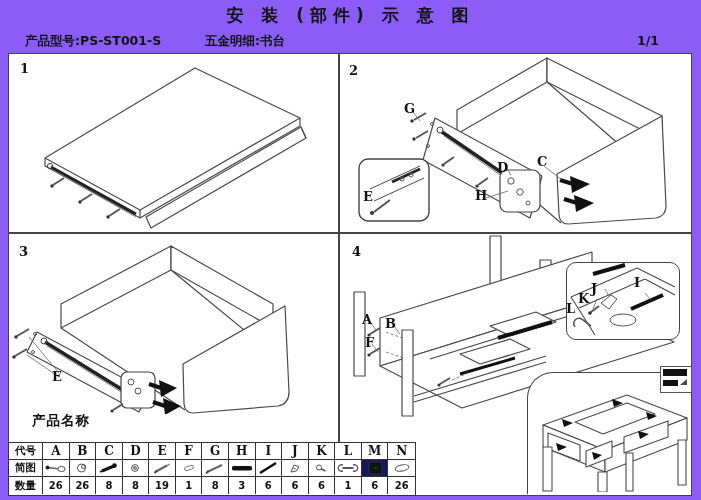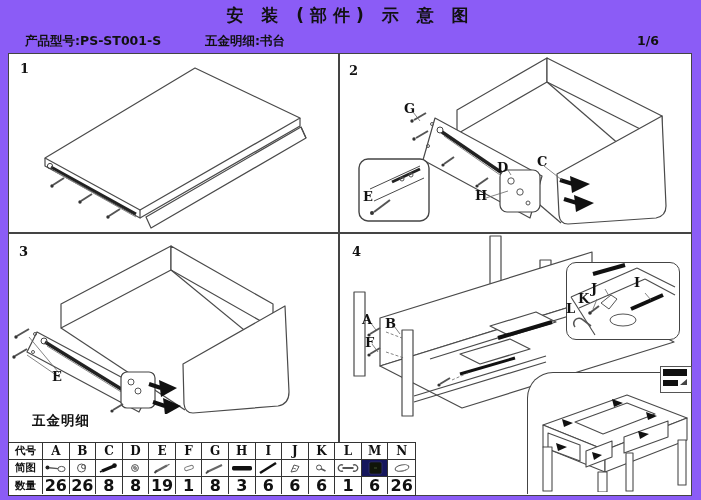--- a/index.html
+++ b/index.html
@@ -18,33 +18,33 @@
   .inset{position:absolute;border:1.4px solid #444;background:#fff;box-sizing:border-box;}
   .hw-table{position:absolute;left:8px;top:442px;width:408px;height:54px;background:#fff;
             border:1.5px solid #333;box-sizing:border-box;display:grid;
             grid-template-columns:34px repeat(14,1fr);grid-template-rows:17px 17px 17px;}
   .hw-cell{border-right:1px solid #333;border-bottom:1px solid #333;
            display:flex;align-items:center;justify-content:center;overflow:hidden;
            font-family:"DejaVu Serif",serif;font-weight:bold;font-size:12px;}
   .hw-cell:nth-child(15n){border-right:none;}
   .hw-cell:nth-child(n+31){border-bottom:none;text-align:center;}
   .hw-zh{font-family:"DejaVu Sans",sans-serif;font-size:10.5px;}
-  .hw-qty{font-family:"DejaVu Sans",sans-serif;font-size:16px;}
+  .hw-qty{font-family:"DejaVu Sans",sans-serif;font-size:10px;}
   .m-dark{background:#15165c;}
   svg{display:block;}
 </style>
 </head>
 <body>
 
 <div class="page">
 
   <div class="title">安 装 (部件) 示 意 图</div>
   <span class="hdr" style="left:25px;">产品型号:PS-ST001-S</span>
   <span class="hdr" style="left:205px;">五金明细:书台</span>
-  <span class="hdr" style="left:637px;">1/6</span>
+  <span class="hdr" style="left:637px;">1/1</span>
 
   <div class="frame"></div>
   <div class="vdiv"></div>
   <div class="hdiv"></div>
 
   <svg class="pnl" style="left:9px;top:54px" width="328" height="177" viewBox="0 0 328 177">
     <g fill="#fff" stroke="#4a4a4a" stroke-width="1.2" stroke-linejoin="round">
       <polygon points="186,14 291,64 131,156 36,104"></polygon>
       <polyline fill="none" points="36,104 36,112 131,164 131,156"></polyline>
       <polyline fill="none" points="131,164 291,72 291,64"></polyline>
@@ -268,21 +268,21 @@
   <span class="lbl" style="left:52px;top:370px">E</span>
 
   <span class="lbl" style="left:362px;top:313px">A</span>
   <span class="lbl" style="left:385px;top:317px">B</span>
   <span class="lbl" style="left:365px;top:336px">F</span>
   <span class="lbl" style="left:634px;top:276px">I</span>
   <span class="lbl" style="left:591px;top:282px">J</span>
   <span class="lbl" style="left:578px;top:292px">K</span>
   <span class="lbl" style="left:566px;top:302px">L</span>
 
-  <div class="sect">五金明细</div>
+  <div class="sect">产品名称</div>
 
   <div class="hw-table">
 
     <div class="hw-cell hw-zh">代号</div>
     <div class="hw-cell">A</div>
     <div class="hw-cell">B</div>
     <div class="hw-cell">C</div>
     <div class="hw-cell">D</div>
     <div class="hw-cell">E</div>
     <div class="hw-cell">F</div>

